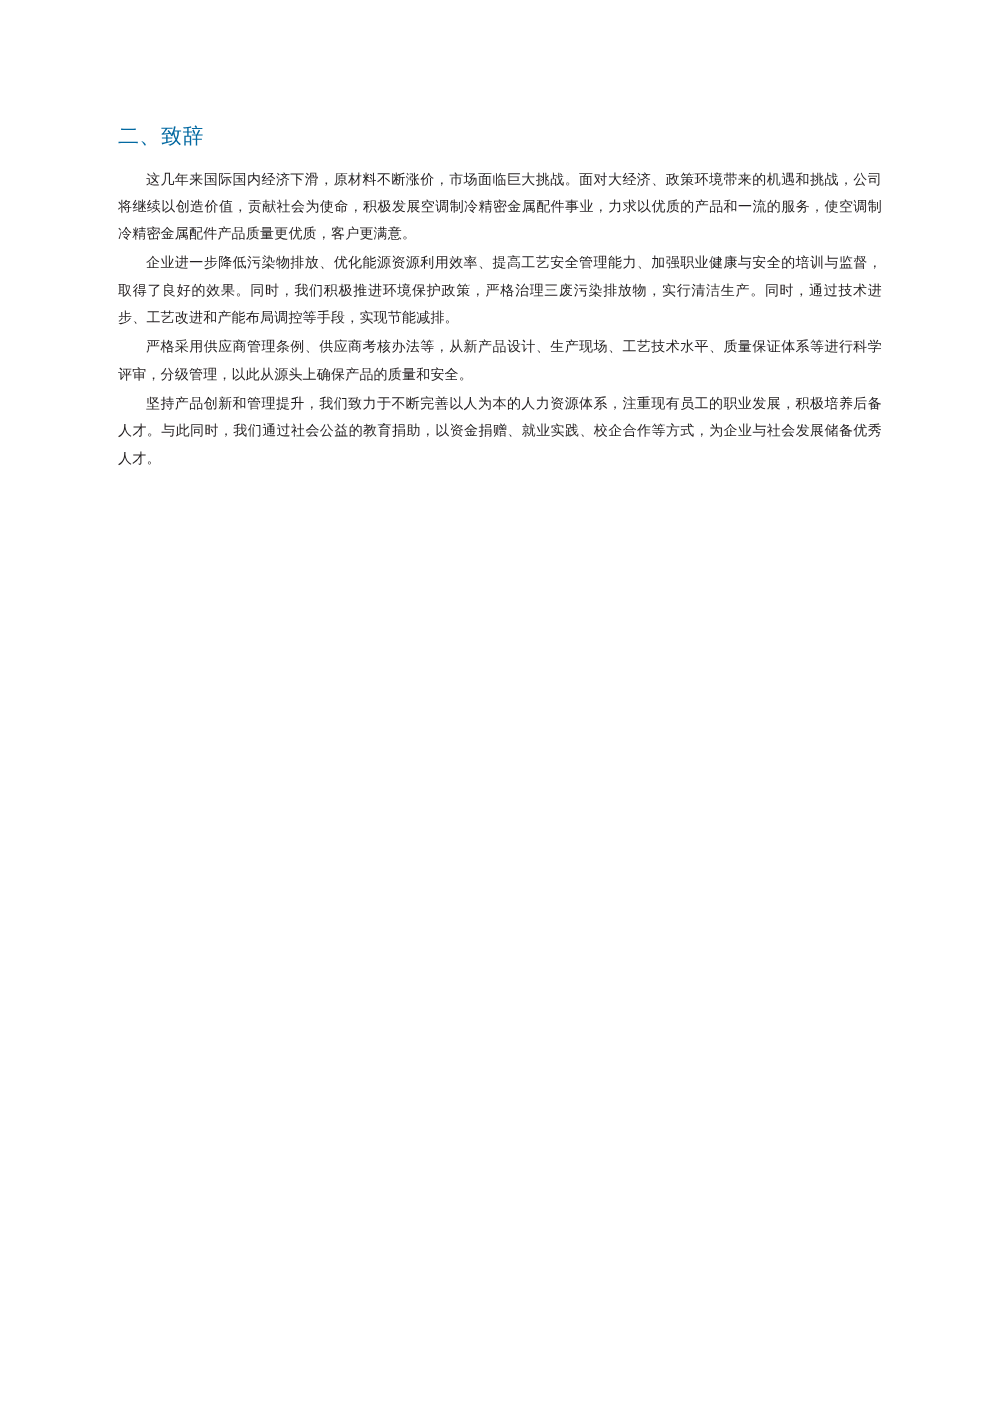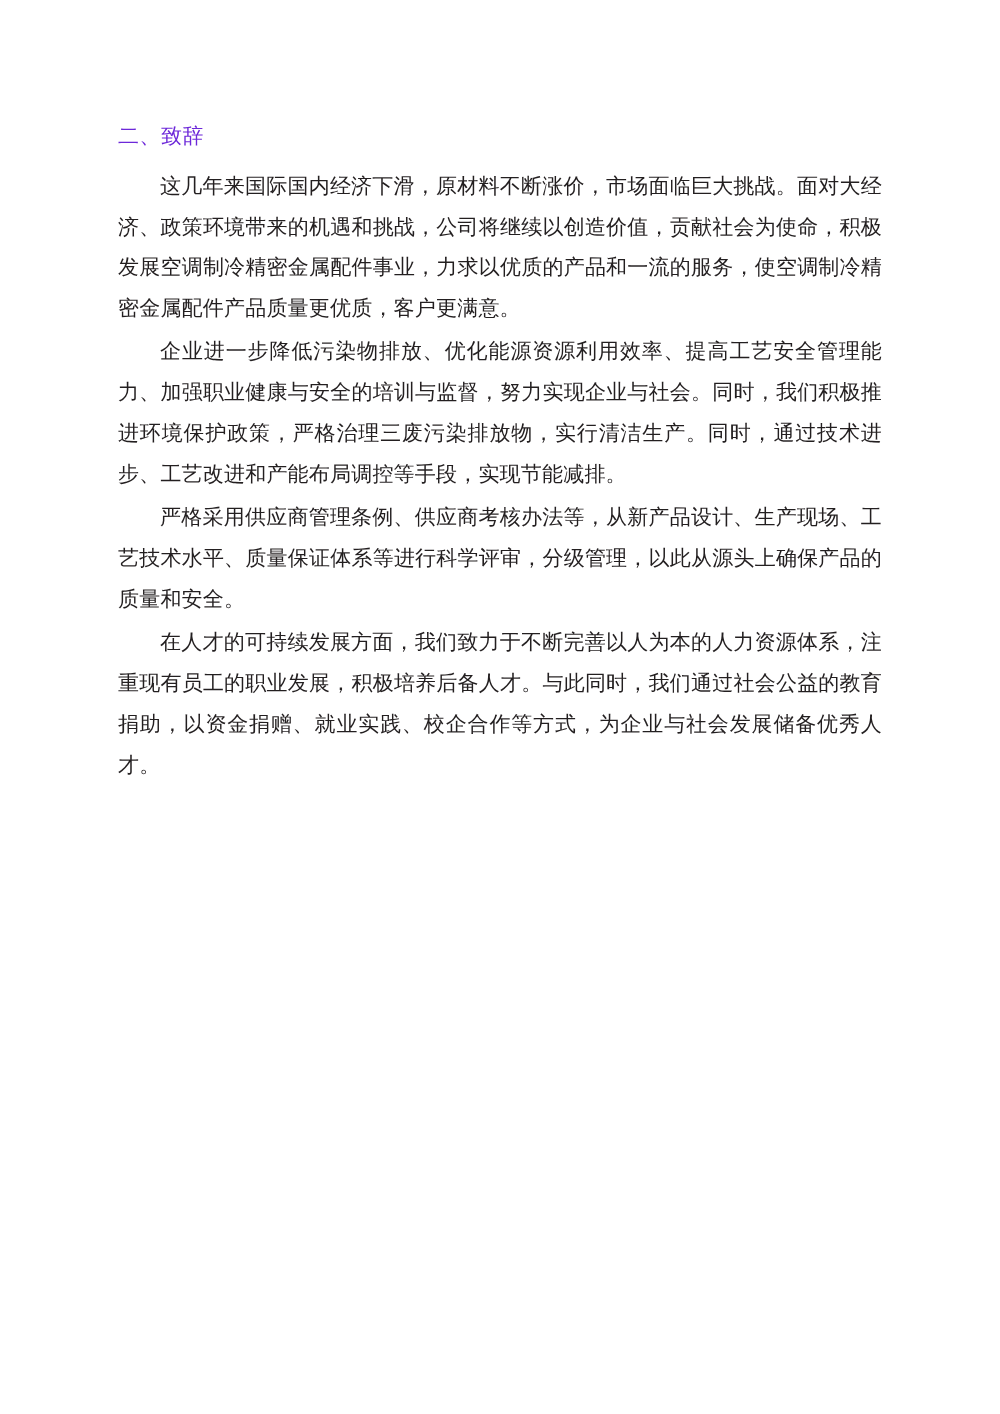--- a/index.html
+++ b/index.html
@@ -26,37 +26,37 @@
   }
   .doc-body {
     width: 764px;
   }
   .heading {
     font-size: 21px;
     line-height: 1.6;
     letter-spacing: 0.5px;
     margin: 0 0 12px 0;
     font-weight: normal;
-    color: #6d28d9;
+    color: #0369a1;
   }
   .para {
-    font-size: 21px;
+    font-size: 14px;
     line-height: 1.95;
     text-align: justify;
     text-justify: inter-ideograph;
     margin: 0 0 2px 0;
     text-indent: 2em;
     letter-spacing: 0.2px;
     color: #231f20;
   }
 </style>
 </head>
 <body>
 
 <div class="page">
   <div class="doc-body">
     <h2 class="heading">二、致辞</h2>
     <p class="para">这几年来国际国内经济下滑，原材料不断涨价，市场面临巨大挑战。面对大经济、政策环境带来的机遇和挑战，公司将继续以创造价值，贡献社会为使命，积极发展空调制冷精密金属配件事业，力求以优质的产品和一流的服务，使空调制冷精密金属配件产品质量更优质，客户更满意。</p>
-    <p class="para">企业进一步降低污染物排放、优化能源资源利用效率、提高工艺安全管理能力、加强职业健康与安全的培训与监督，努力实现企业与社会。同时，我们积极推进环境保护政策，严格治理三废污染排放物，实行清洁生产。同时，通过技术进步、工艺改进和产能布局调控等手段，实现节能减排。</p>
+    <p class="para">企业进一步降低污染物排放、优化能源资源利用效率、提高工艺安全管理能力、加强职业健康与安全的培训与监督，取得了良好的效果。同时，我们积极推进环境保护政策，严格治理三废污染排放物，实行清洁生产。同时，通过技术进步、工艺改进和产能布局调控等手段，实现节能减排。</p>
     <p class="para">严格采用供应商管理条例、供应商考核办法等，从新产品设计、生产现场、工艺技术水平、质量保证体系等进行科学评审，分级管理，以此从源头上确保产品的质量和安全。</p>
-    <p class="para">在人才的可持续发展方面，我们致力于不断完善以人为本的人力资源体系，注重现有员工的职业发展，积极培养后备人才。与此同时，我们通过社会公益的教育捐助，以资金捐赠、就业实践、校企合作等方式，为企业与社会发展储备优秀人才。</p>
+    <p class="para">坚持产品创新和管理提升，我们致力于不断完善以人为本的人力资源体系，注重现有员工的职业发展，积极培养后备人才。与此同时，我们通过社会公益的教育捐助，以资金捐赠、就业实践、校企合作等方式，为企业与社会发展储备优秀人才。</p>
   </div>
 </div>
 
 </body></html>

